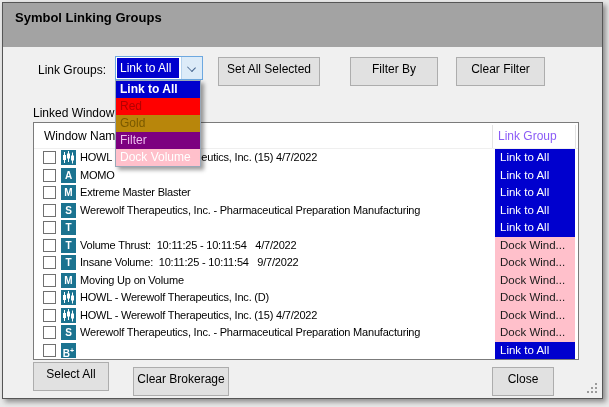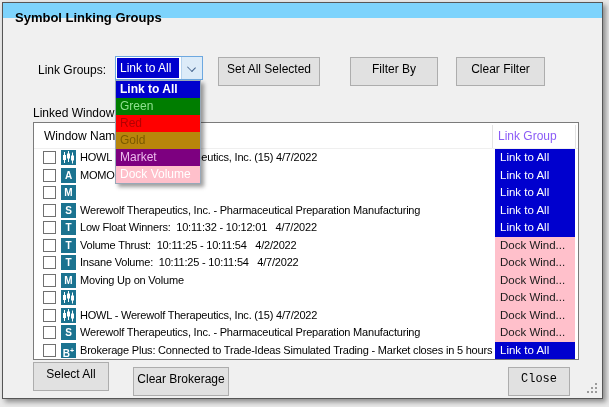--- a/index.html
+++ b/index.html
@@ -10,22 +10,22 @@
     position: relative;
     overflow: hidden;
   }
   .window {
     position: absolute; left: 2px; top: 2px; width: 601px; height: 397px;
     background: #f0f0f0;
     border: 1px solid #565656;
     box-shadow: 3px 3px 5px rgba(0,0,0,0.40);
   }
   .titlebar {
-    position: absolute; left: 0; top: 0; right: 0; height: 15px;
-    background: #7dd3fc;
+    position: absolute; left: 0; top: 0; right: 0; height: 44px;
+    background: #a3a3a3;
   }
   .title-text {
     position: absolute; left: 12px; top: 7px;
     font-size: 13px; font-weight: 600; color: #000;
   }
   .label { font-size: 12px; color: #000; }
   .lbl-linkgroups { position: absolute; left: 35px; top: 60px; }
   .lbl-linkedwindows { position: absolute; left: 30px; top: 103px; }
 
   .btn {
@@ -33,21 +33,21 @@
     background: #e1e1e1; border: 1px solid #adadad;
     font-family: "Liberation Sans", sans-serif;
     font-size: 12px; color: #000; text-align: center;
     line-height: 23px; cursor: default;
   }
   #btn-set-all   { left: 215px; top: 54px; width: 102px; }
   #btn-filter-by { left: 347px; top: 54px; width: 88px; }
   #btn-clear-filter { left: 453px; top: 54px; width: 89px; }
   #btn-select-all { left: 30px; top: 359px; width: 76px; }
   #btn-clear-selected { left: 130px; top: 364px; width: 96px; }
-  #btn-close { left: 505px; top: 364px; width: 62px; font-family: Liberation Mono, monospace; }
+  #btn-close { left: 489px; top: 364px; width: 62px; }
 
   
   .combo {
     position: absolute; left: 112px; top: 53px; width: 88px; height: 24px;
     background: #ffffff; border: 1px solid #6da8e0;
   }
   .combo-sel {
     position: absolute; left: 1px; top: 1px; bottom: 1px; width: 62px;
     color: #fff; font-size: 12px; line-height: 20px; padding-left: 3px;
     white-space: nowrap; overflow: hidden;
@@ -160,44 +160,44 @@
         </div>
         <div class="row">
           <span class="cb"></span>
           <span class="ric" style="background: rgb(27, 115, 144); color: rgb(255, 255, 255);">A</span>
           <span class="wname">MOMO</span>
           <span class="lgroup" style="background: rgb(0, 0, 206); color: rgb(255, 255, 255);">Link to All</span>
         </div>
         <div class="row">
           <span class="cb"></span>
           <span class="ric" style="background: rgb(27, 115, 144); color: rgb(255, 255, 255);">M</span>
+          <span class="wname">Extreme Master Blaster</span>
           <span class="lgroup" style="background: rgb(0, 0, 206); color: rgb(255, 255, 255);">Link to All</span>
         </div>
         <div class="row">
           <span class="cb"></span>
           <span class="ric" style="background: rgb(27, 115, 144); color: rgb(255, 255, 255);">S</span>
           <span class="wname">Werewolf Therapeutics, Inc. - Pharmaceutical Preparation Manufacturing</span>
           <span class="lgroup" style="background: rgb(0, 0, 206); color: rgb(255, 255, 255);">Link to All</span>
         </div>
         <div class="row">
           <span class="cb"></span>
           <span class="ric" style="background: rgb(27, 115, 144); color: rgb(255, 255, 255);">T</span>
-          <span class="wname">Low Float Winners:  10:11:32 - 10:12:01   4/7/2022</span>
           <span class="lgroup" style="background: rgb(0, 0, 206); color: rgb(255, 255, 255);">Link to All</span>
         </div>
         <div class="row">
           <span class="cb"></span>
           <span class="ric" style="background: rgb(27, 115, 144); color: rgb(255, 255, 255);">T</span>
-          <span class="wname">Volume Thrust:  10:11:25 - 10:11:54   4/2/2022</span>
+          <span class="wname">Volume Thrust:  10:11:25 - 10:11:54   4/7/2022</span>
           <span class="lgroup" style="background: rgb(255, 192, 203); color: rgb(26, 26, 26);">Dock Wind...</span>
         </div>
         <div class="row">
           <span class="cb"></span>
           <span class="ric" style="background: rgb(27, 115, 144); color: rgb(255, 255, 255);">T</span>
-          <span class="wname">Insane Volume:  10:11:25 - 10:11:54   4/7/2022</span>
+          <span class="wname">Insane Volume:  10:11:25 - 10:11:54   9/7/2022</span>
           <span class="lgroup" style="background: rgb(255, 192, 203); color: rgb(26, 26, 26);">Dock Wind...</span>
         </div>
         <div class="row">
           <span class="cb"></span>
           <span class="ric" style="background: rgb(27, 115, 144); color: rgb(255, 255, 255);">M</span>
           <span class="wname">Moving Up on Volume</span>
           <span class="lgroup" style="background: rgb(255, 192, 203); color: rgb(26, 26, 26);">Dock Wind...</span>
         </div>
         <div class="row">
           <span class="cb"></span>
@@ -206,20 +206,21 @@
                 <line x1="3.5" y1="2" x2="3.5" y2="13"></line>
                 <line x1="7.5" y1="1" x2="7.5" y2="12"></line>
                 <line x1="11.5" y1="2.5" x2="11.5" y2="13.5"></line>
               </g>
               <g fill="#fff">
                 <rect x="2" y="5" width="3" height="5"></rect>
                 <rect x="6" y="3.5" width="3" height="5"></rect>
                 <rect x="10" y="5.5" width="3" height="5"></rect>
               </g>
             </svg></span>
+          <span class="wname">HOWL - Werewolf Therapeutics, Inc. (D)</span>
           <span class="lgroup" style="background: rgb(255, 192, 203); color: rgb(26, 26, 26);">Dock Wind...</span>
         </div>
         <div class="row">
           <span class="cb"></span>
           <span class="ric" style="background: rgb(27, 115, 144); color: rgb(255, 255, 255);"><svg width="15" height="15" viewBox="0 0 15 15">
               <g stroke="#fff" stroke-width="1">
                 <line x1="3.5" y1="2" x2="3.5" y2="13"></line>
                 <line x1="7.5" y1="1" x2="7.5" y2="12"></line>
                 <line x1="11.5" y1="2.5" x2="11.5" y2="13.5"></line>
               </g>
@@ -234,32 +235,30 @@
         </div>
         <div class="row">
           <span class="cb"></span>
           <span class="ric" style="background: rgb(27, 115, 144); color: rgb(255, 255, 255);">S</span>
           <span class="wname">Werewolf Therapeutics, Inc. - Pharmaceutical Preparation Manufacturing</span>
           <span class="lgroup" style="background: rgb(255, 192, 203); color: rgb(26, 26, 26);">Dock Wind...</span>
         </div>
         <div class="row">
           <span class="cb"></span>
           <span class="ric" style="background: rgb(27, 115, 144); color: rgb(255, 255, 255);">B<sup>+</sup></span>
-          <span class="wname">Brokerage Plus: Connected to Trade-Ideas Simulated Trading - Market closes in 5 hours</span>
           <span class="lgroup" style="background: rgb(0, 0, 206); color: rgb(255, 255, 255);">Link to All</span>
         </div>
       </div>
   </div>
 
   <div class="dropdown" id="dropdown-list">
       <div class="dd-item" style="background: rgb(0, 0, 206); color: rgb(255, 255, 255); font-weight: bold;">Link to All</div>
-      <div class="dd-item" style="background: rgb(0, 125, 0); color: rgb(143, 224, 143);">Green</div>
       <div class="dd-item" style="background: rgb(255, 0, 0); color: rgb(180, 0, 0);">Red</div>
       <div class="dd-item" style="background: rgb(184, 134, 11); color: rgb(122, 90, 0);">Gold</div>
-      <div class="dd-item" style="background: rgb(125, 0, 128); color: rgb(237, 188, 237);">Market</div>
+      <div class="dd-item" style="background: rgb(125, 0, 128); color: rgb(237, 188, 237);">Filter</div>
       <div class="dd-item" style="background: rgb(255, 192, 203); color: rgb(255, 255, 255);">Dock Volume</div>
     </div>
 
   <div class="btn" id="btn-select-all">Select All</div>
   <div class="btn" id="btn-clear-selected">Clear Brokerage</div>
   <div class="btn" id="btn-close">Close</div>
 
   <div class="resize-grip" id="resize-grip">
       <span class="grip-dot" style="left: 8px; top: 0px;"></span>
       <span class="grip-dot" style="left: 4px; top: 4px;"></span>

